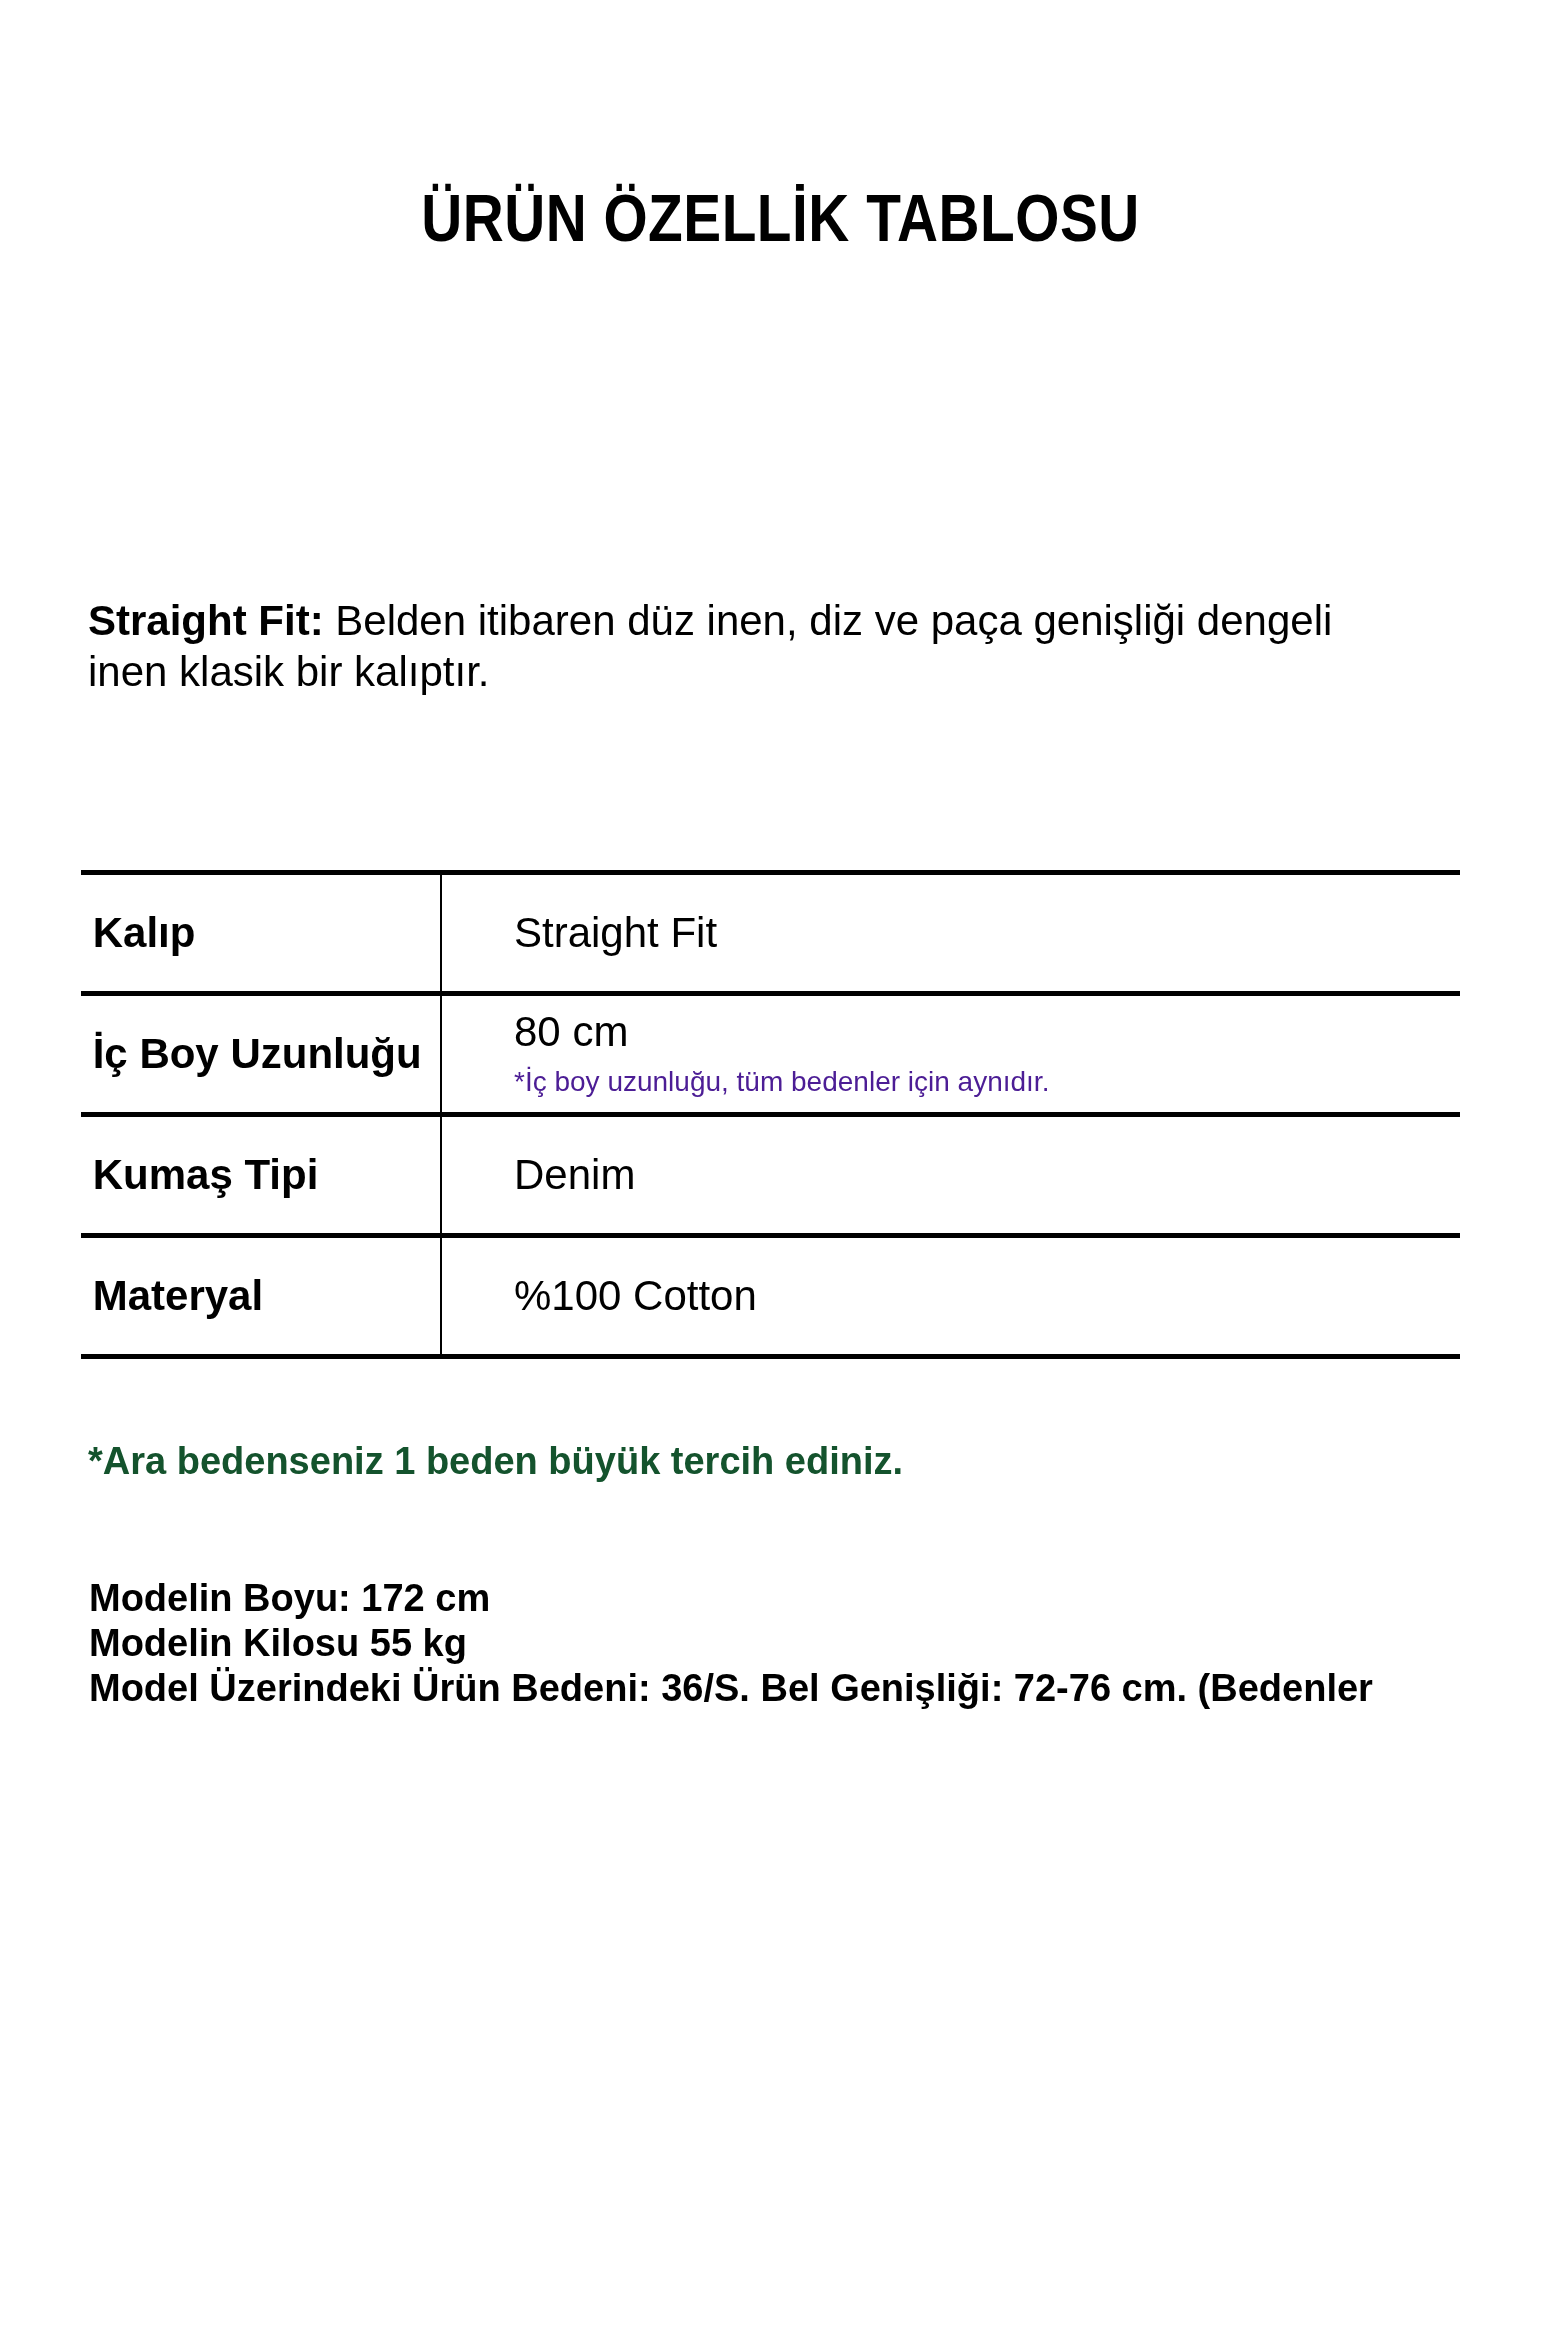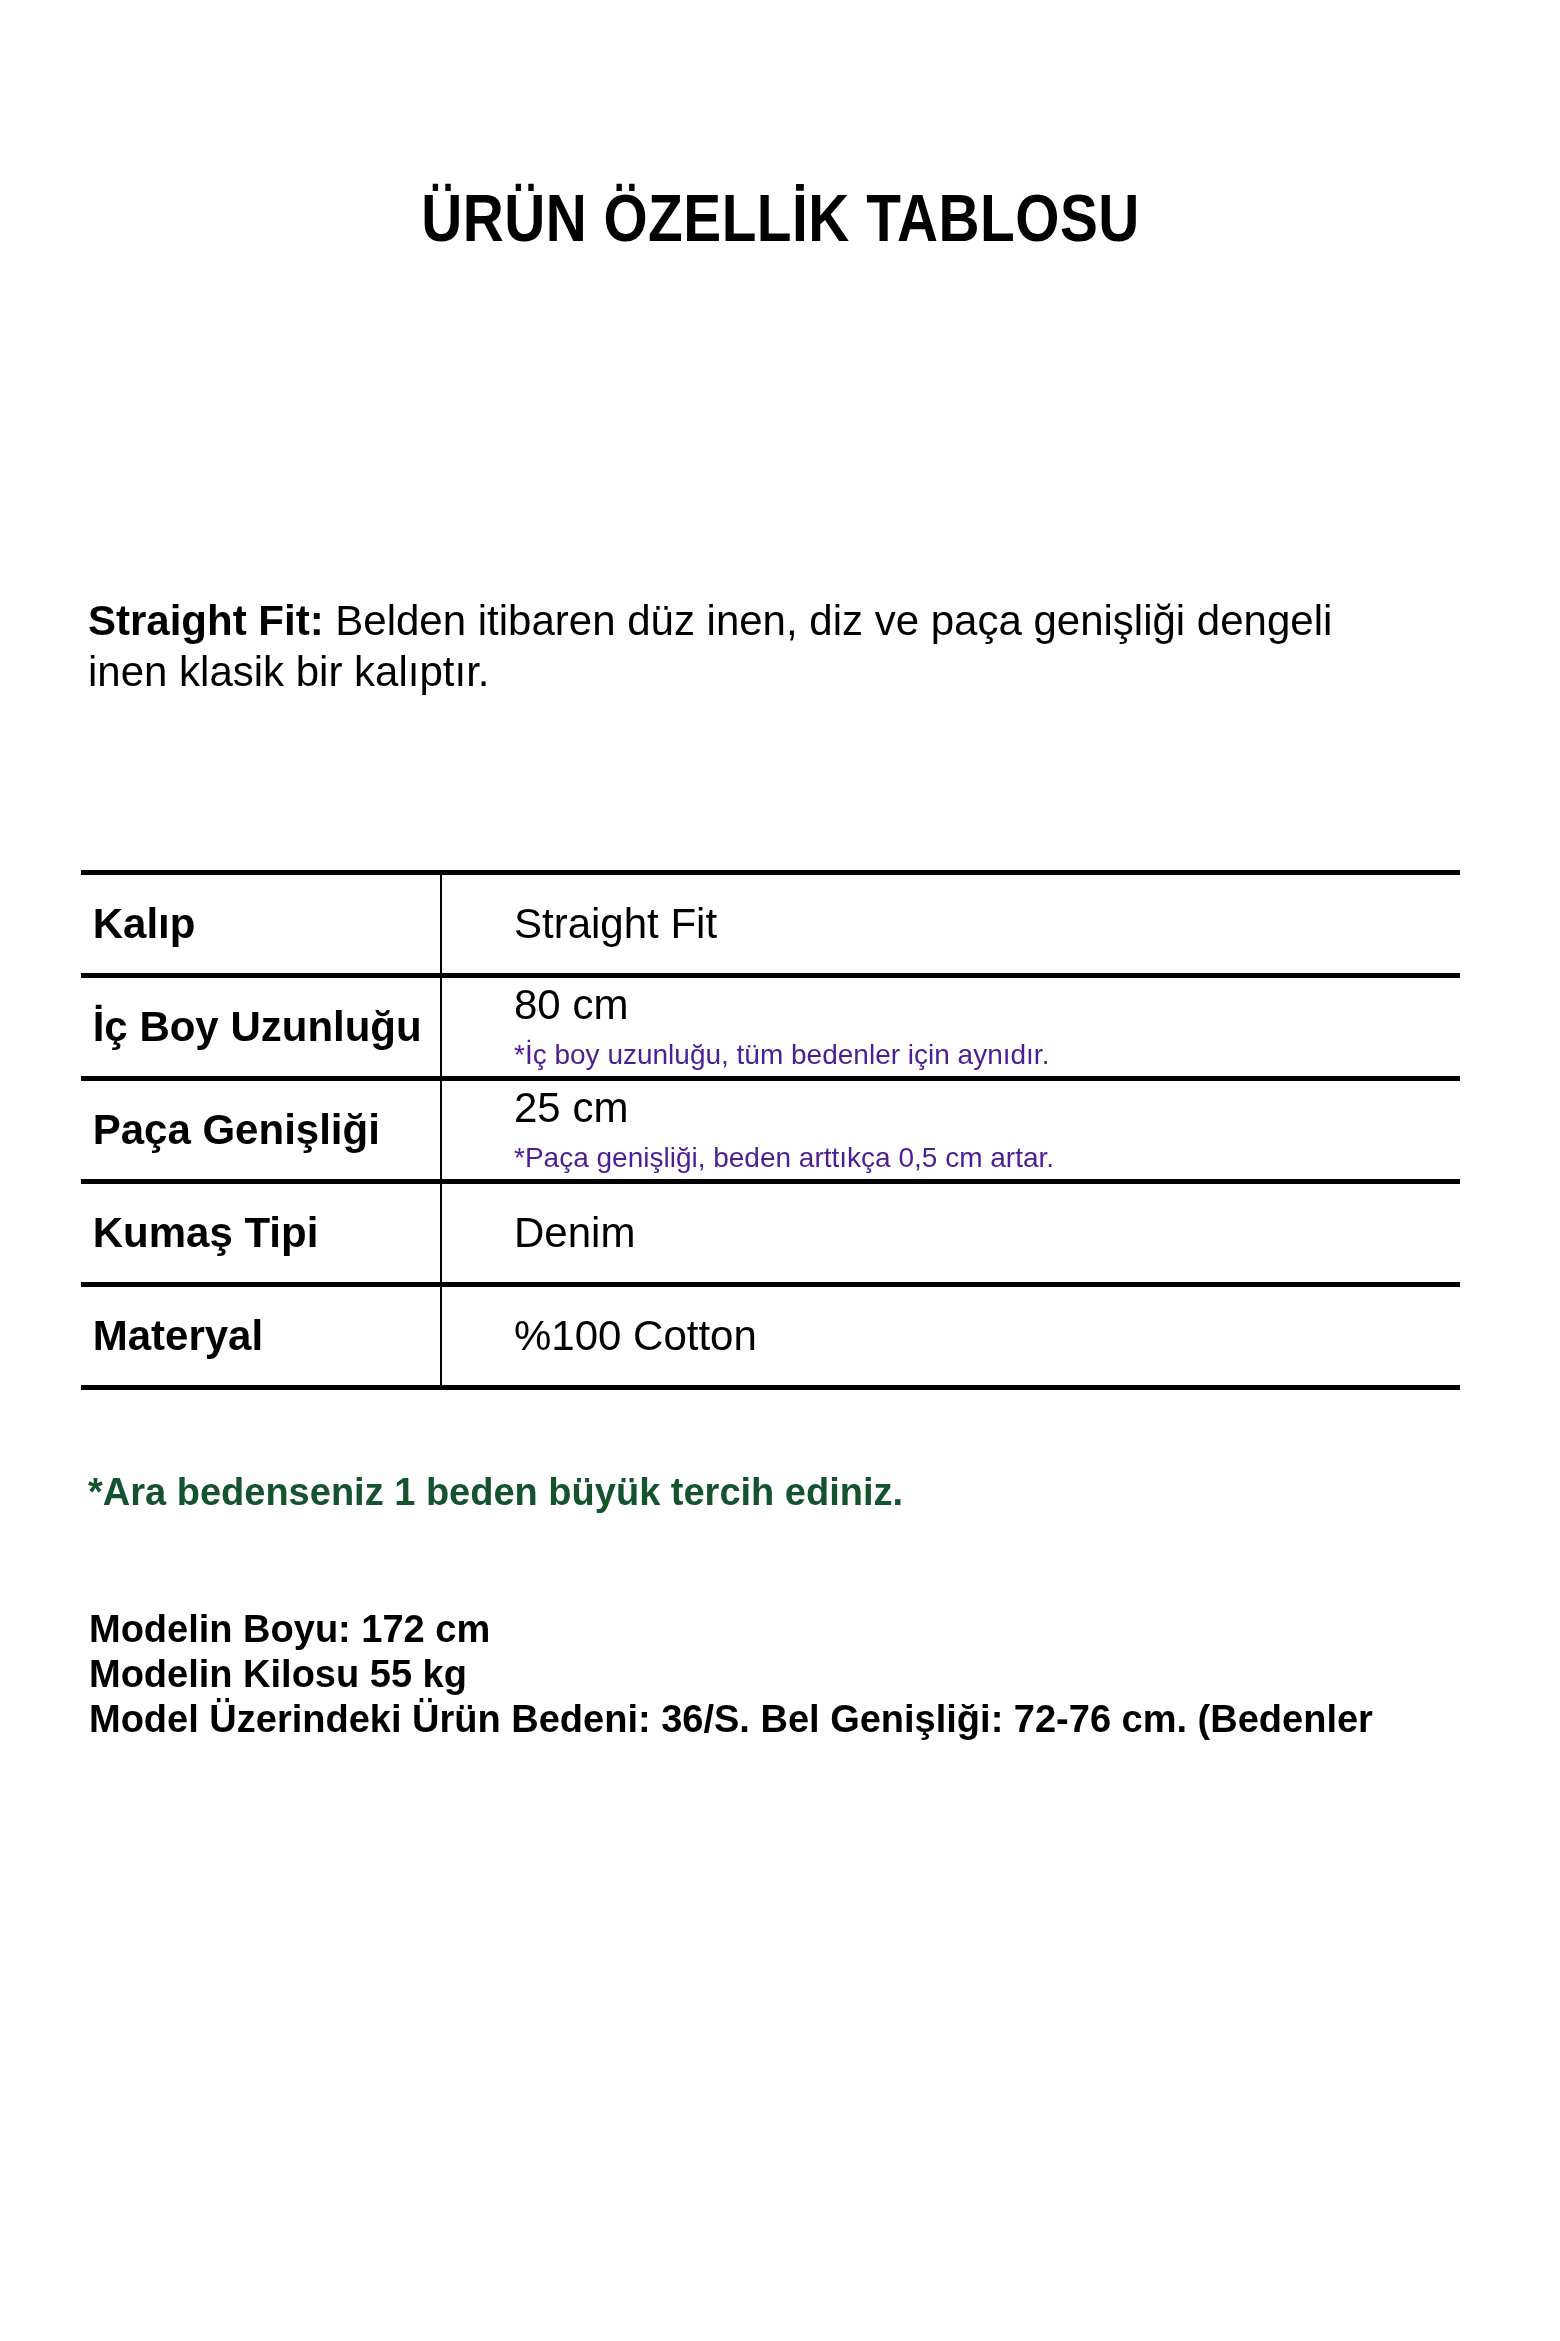--- a/index.html
+++ b/index.html
@@ -33,21 +33,21 @@
   .intro-line strong { font-weight: 700; }
 
   .spec-table {
     margin: 173px 0 0 81px;
     width: 1379px;
     border-top: 5.9px solid #000;
   }
   .spec-row {
     display: flex;
     box-sizing: border-box;
-    height: 103px;
+    height: 121px;
     border-bottom: 5.9px solid #000;
   }
   .cell-label {
     box-sizing: border-box;
     flex: 0 0 361px;
     width: 361px;
     border-right: 2.9px solid #000;
     padding-left: 11.7px;
     display: flex;
     align-items: center;
@@ -110,27 +110,20 @@
 
 
   <div class="spec-row">
     <div class="cell-label">İç Boy Uzunluğu</div>
     <div class="cell-value">
       <div>80 cm</div>
       <div class="row-note">*İç boy uzunluğu, tüm bedenler için aynıdır.</div>
     </div>
   </div>
 
-  <div class="spec-row">
-    <div class="cell-label">Paça Genişliği</div>
-    <div class="cell-value">
-      <div>25 cm</div>
-      <div class="row-note">*Paça genişliği, beden arttıkça 0,5 cm artar.</div>
-    </div>
-  </div>
 
   <div class="spec-row">
     <div class="cell-label">Kumaş Tipi</div>
     <div class="cell-value">
       <div>Denim</div>
     </div>
   </div>
 
   <div class="spec-row">
     <div class="cell-label">Materyal</div>

